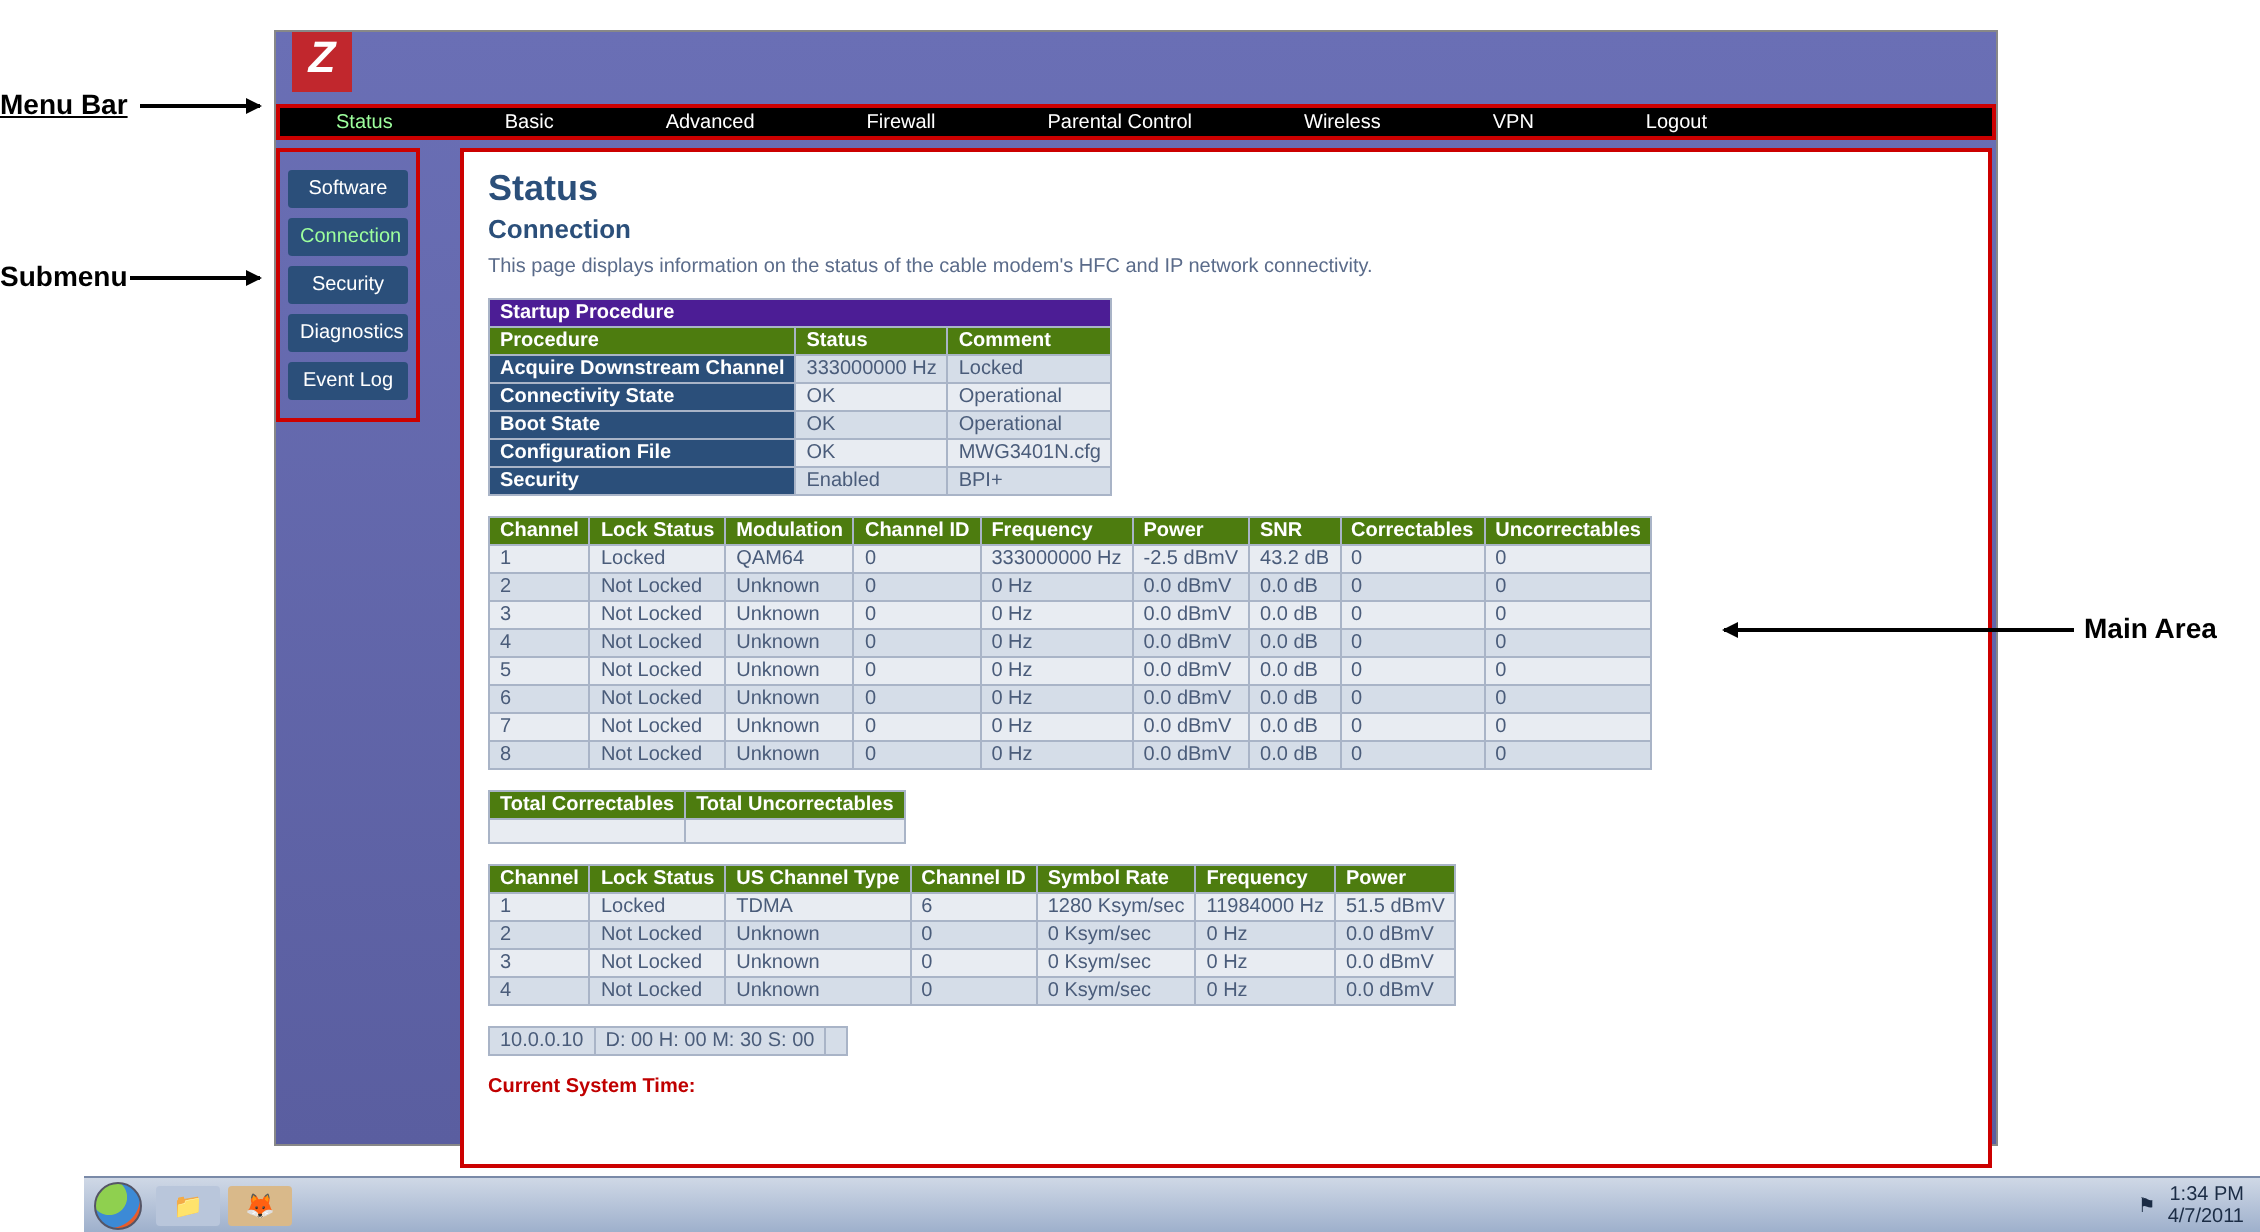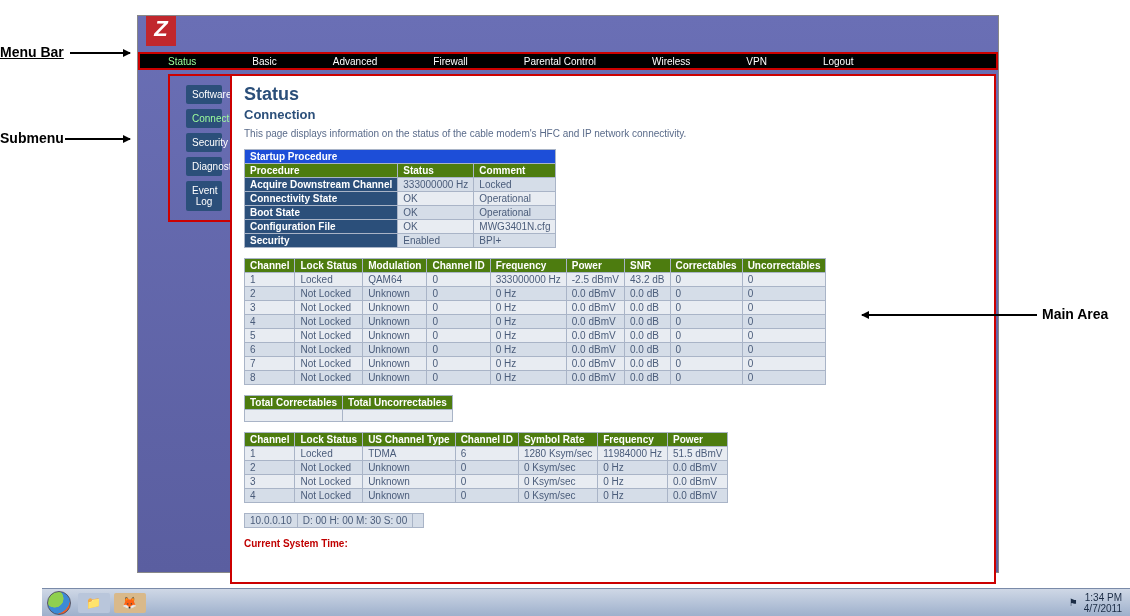--- a/index.html
+++ b/index.html
@@ -6,33 +6,33 @@
   body { font-family: Arial, Helvetica, sans-serif; font-size: 11px; background: #fff; width: 1130px; height: 616px; overflow: hidden; position: relative; }
   .annot { position: absolute; font-weight: bold; font-size: 14px; color: #000; z-index: 50; }
   .arrow { position: absolute; height: 2px; background: #000; z-index: 50; }
   .arrow::after { content: ""; position: absolute; right: -1px; top: -3px; border-left: 8px solid #000; border-top: 4px solid transparent; border-bottom: 4px solid transparent; }
   .arrow.left::after { right: auto; left: -1px; border-left: none; border-right: 8px solid #000; }
   .browser-frame { position: absolute; left: 137px; top: 15px; width: 862px; height: 558px; border: 1px solid #888; background: linear-gradient(180deg,#6a6fb5,#5a5ea0); }
   .logo { position: absolute; left: 8px; top: 0px; width: 30px; height: 30px; background: #c1272d; color: #fff; font-weight: bold; font-size: 22px; line-height: 26px; text-align: center; font-style: italic; }
   .menu-bar { position: absolute; left: 0; top: 36px; width: 100%; height: 18px; background: #000; display: flex; color: #fff; font-size: 10px; align-items: center; border: 2px solid #c00; }
   .menu-item { padding: 0 28px; cursor: pointer; white-space: nowrap; }
   .menu-item.active { color: #9dff9d; }
-  .submenu-box { position: absolute; left: 0px; top: 58px; width: 72px; border: 2px solid #c00; padding: 4px 14px; margin-left: 30px; }
+  .submenu-box { position: absolute; left: 0px; top: 58px; width: 72px; border: 2px solid #c00; padding: 4px 2px; }
   .submenu-item { background: #2b4f7a; color: #fff; font-size: 10px; padding: 4px 6px; margin: 5px 2px; text-align: center; border-radius: 2px; cursor: pointer; }
   .submenu-item.active { color: #9dff9d; }
   .main-area { position: absolute; left: 92px; top: 58px; width: 766px; height: 510px; background: #fff; border: 2px solid #c00; padding: 8px 12px; overflow: hidden; color: #4a5c7a; }
   .h1 { font-size: 18px; font-weight: bold; color: #2b4f7a; margin-bottom: 2px; }
   .h2 { font-size: 13px; font-weight: bold; color: #2b4f7a; margin-bottom: 6px; }
   .desc { font-size: 10px; color: #5a6b8a; margin-bottom: 10px; }
   table { border-collapse: collapse; margin-bottom: 10px; }
   th { background: #4d7c0f; color: #fff; font-size: 10px; font-weight: bold; text-align: left; padding: 1px 5px; border: 1px solid #a9b4c7; white-space: nowrap; }
   td { font-size: 10px; padding: 1px 5px; border: 1px solid #a9b4c7; white-space: nowrap; }
   tr:nth-child(even) td { background: #e8ecf2; }
   tr:nth-child(odd) td { background: #d5dde8; }
-  .caption-row th { background: #1d4ed8; }
+  .caption-row th { background: #4c1d95; }
   .rowhdr { background: #2b4f7a !important; color: #fff; font-weight: bold; }
   .taskbar { position: absolute; left: 42px; bottom: 0; width: 1088px; height: 28px; background: linear-gradient(180deg,#cfd8e6,#9eb0cc); display: flex; align-items: center; border-top:1px solid #7a8aa8; }
   .start-orb { width: 34px; height: 28px; display:flex; align-items:center; justify-content:center; }
   .orb-circle{ width:24px;height:24px;border-radius:50%; background: radial-gradient(circle at 30% 30%, #8fd04f 0 40%, #3c8ad6 42% 70%, #e85c2b 72% 100%); border:1px solid #556;}
   .task-icon { width: 32px; height: 20px; margin: 0 2px; border-radius:2px; background:#b9c6db; display:flex; align-items:center; justify-content:center; font-size:12px;}
   .tray { margin-left: auto; display:flex; align-items:center; color:#1b2c45; font-size:10px; padding:0 8px; gap:6px; }
   .tray .time{ text-align:right; line-height:1.1;}
 </style>
 </head>
 <body>

